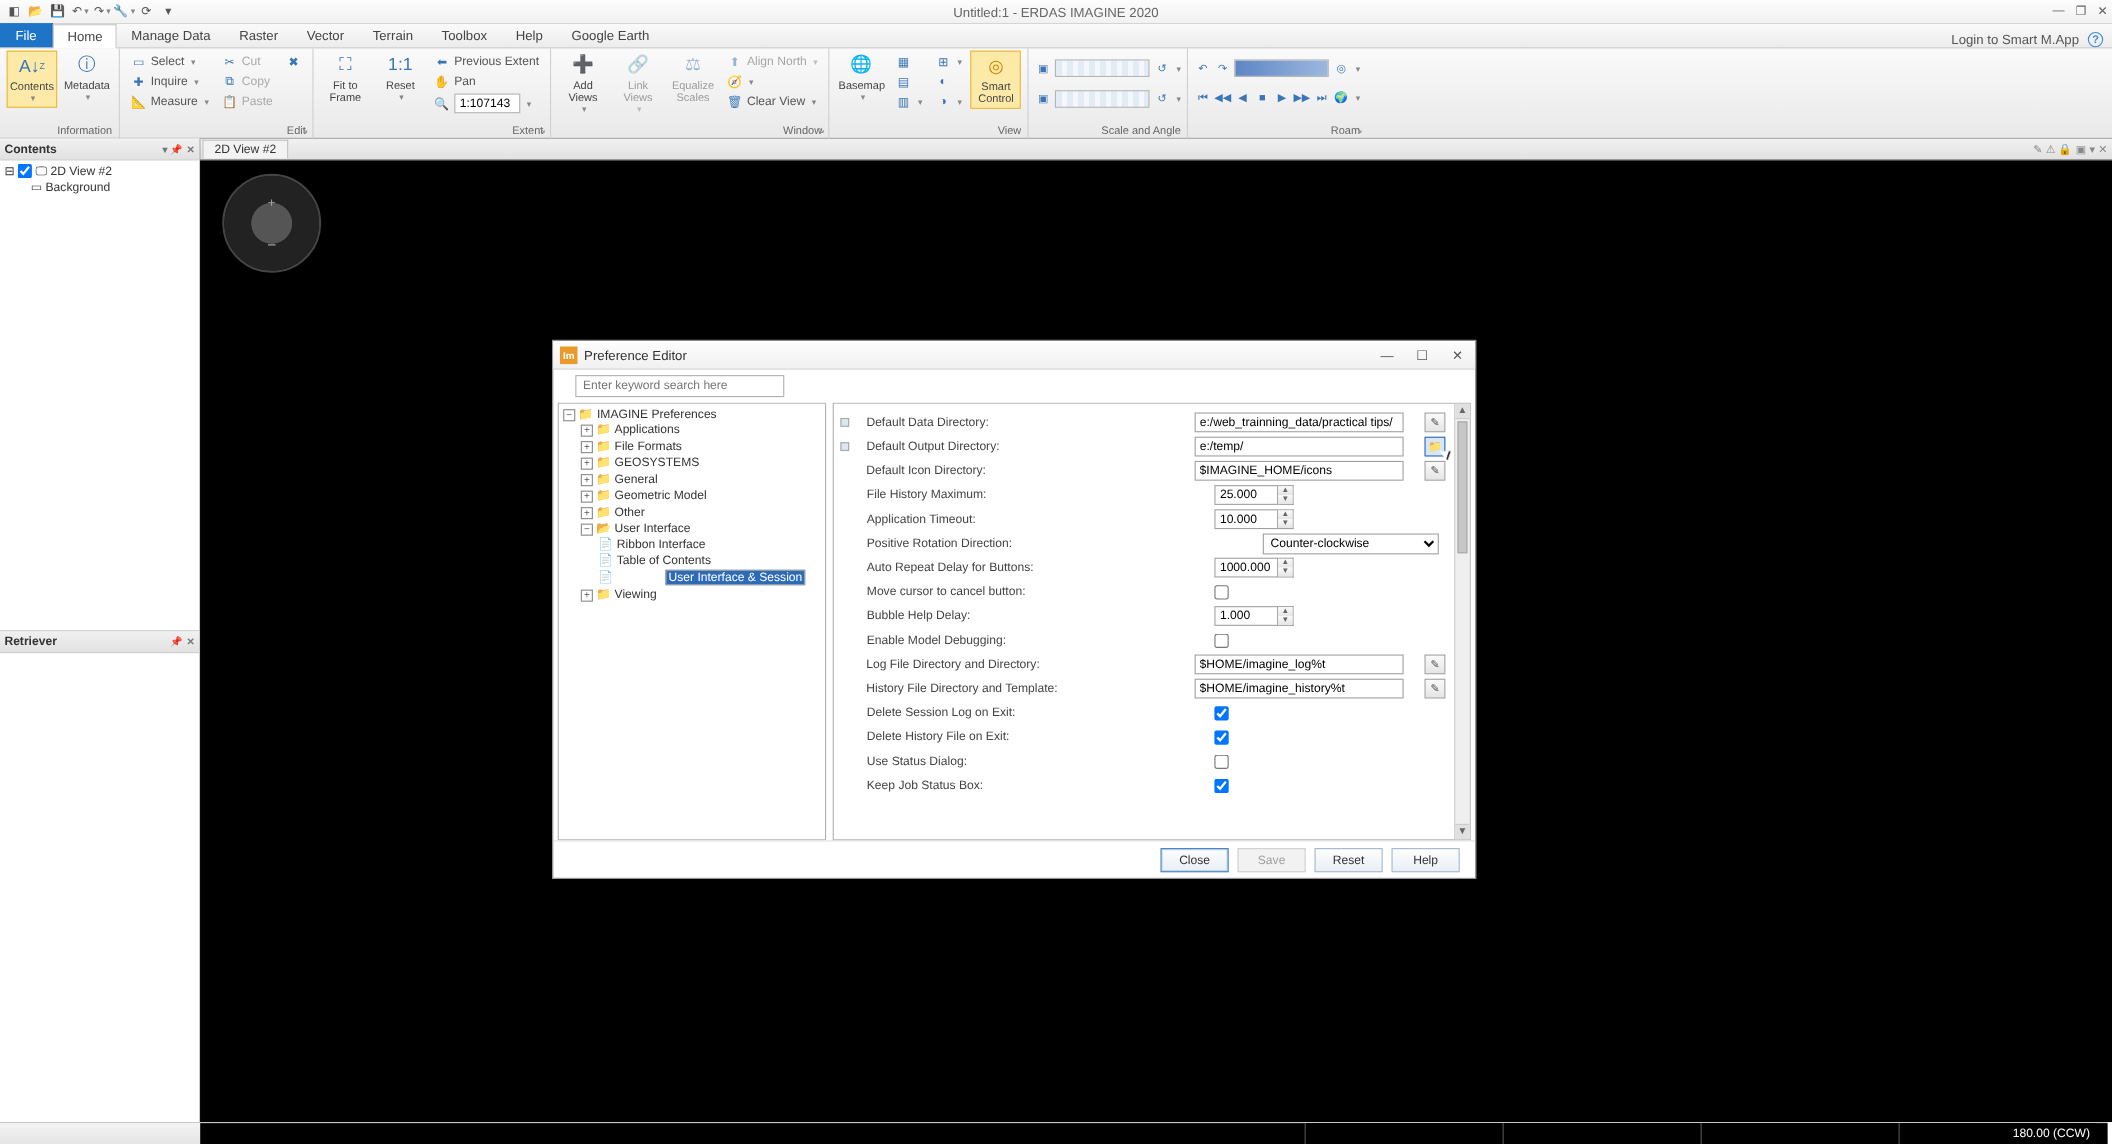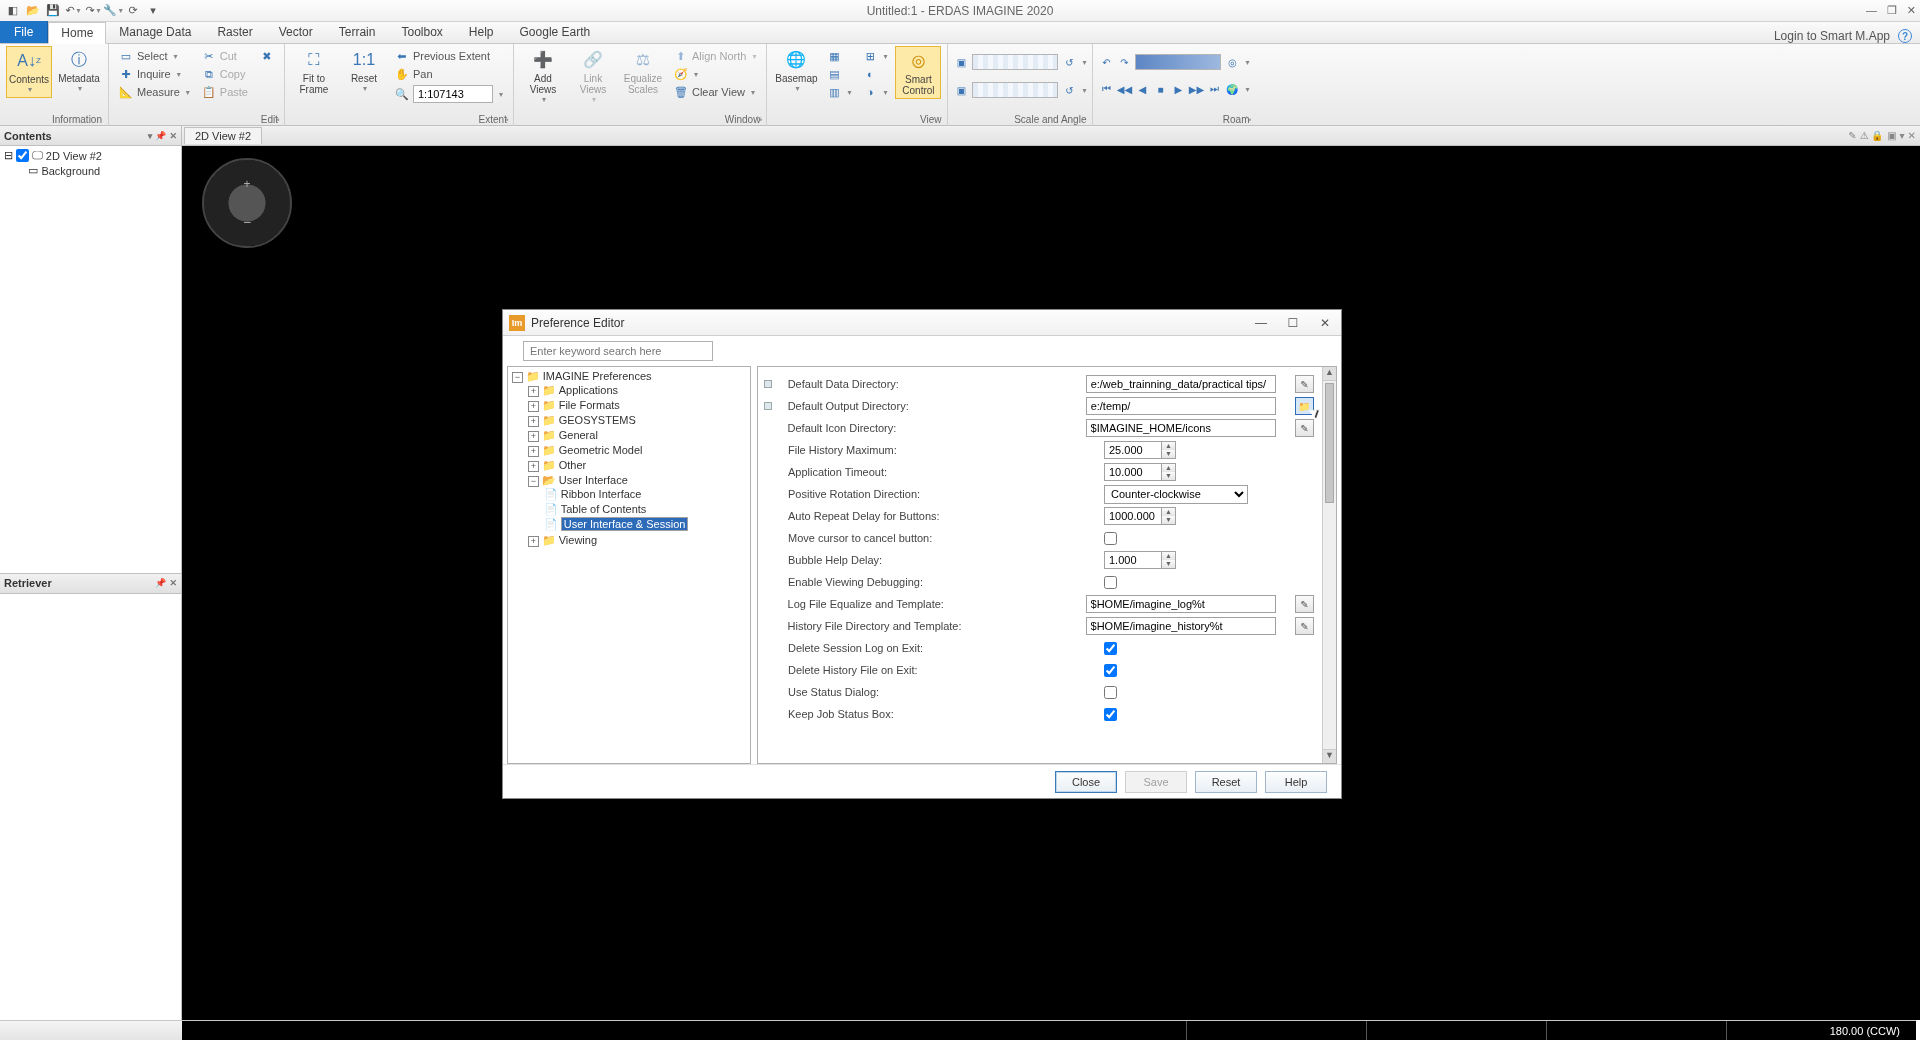--- a/index.html
+++ b/index.html
@@ -26,21 +26,21 @@
 .rgroup { border-right:1px solid #d0d0d0; padding:2px 6px 0 6px; display:flex; flex-direction:column; height:82px; position:relative;}
 .rgroup .gbody { flex:1; display:flex; align-items:flex-start; gap:4px;}
 .rgroup .glabel { text-align:right; font-size:10px; color:#666; padding:1px 0;}
 .rgroup .corner { position:absolute; right:2px; bottom:2px; width:10px;height:10px; font-size:8px; color:#888; text-align:center;}
 .bigbtn { width:46px; display:flex; flex-direction:column; align-items:center; gap:1px; padding:2px; font-size:10px; color:#444; text-align:center; line-height:1.1;}
 .bigbtn.active { background:#fde9a8; border:1px solid #e8b838;}
 .bigbtn .ico { width:24px;height:24px; display:flex;align-items:center;justify-content:center; font-size:16px; color:#3a75b5;}
 .smallstack { display:flex; flex-direction:column; gap:2px; justify-content:flex-start; padding-top:2px;}
 .smallbtn { display:flex; align-items:center; gap:4px; padding:1px 4px; font-size:11px; color:#555; white-space:nowrap;}
 .smallbtn .sico{width:14px;height:14px;display:inline-flex;align-items:center;justify-content:center;color:#3a75b5;font-size:11px;}
-.scale-input{ width:80px; height:18px; border:1px solid #b0b0b0; background:#fff; font-size:11px; padding:0 4px;}
+.scale-input{ width:60px; height:18px; border:1px solid #b0b0b0; background:#fff; font-size:11px; padding:0 4px;}
 .slider-box{ width:86px;height:16px;border:1px solid #b5b5b5;background:repeating-linear-gradient(90deg,#e3ecf5 0 5px,#f4f8fc 5px 10px);display:inline-block;}
 .roam-row{display:flex;align-items:center;gap:4px;margin:2px 0;}
 .roam-btn{width:14px;height:14px;display:inline-flex;align-items:center;justify-content:center;color:#3a75b5;font-size:10px;}
 .dd{font-size:8px;color:#888;margin-left:2px;}
 
 
 .main { display:flex; height:calc(1040px - 22px - 22px - 82px - 20px); }
 .leftcol{ width:182px; display:flex;flex-direction:column; border-right:1px solid #c0c0c0;}
 .panel-hdr{ height:20px; background:linear-gradient(#f1f1f1,#e1e1e1); border-bottom:1px solid #c0c0c0; display:flex;align-items:center;justify-content:space-between;padding:0 4px; font-size:11px; font-weight:bold; color:#333;}
 .panel-hdr .hicons{display:flex;gap:3px;color:#777;font-size:9px;}
@@ -85,21 +85,21 @@
 
 .frow{display:flex;align-items:center;height:22px;gap:16px;}
 .frow .indic{width:8px;height:8px;border:1px solid #9aa;background:#dfe7ec;}
 .frow .flabel{width:300px;font-size:11px;color:#444;}
 .txt{width:202px;height:18px;border:1px solid #a0a0a0;padding:0 4px;font-size:11px;background:#fff;}
 .browse{width:20px;height:18px;border:1px solid #a0a0a0;background:linear-gradient(#fafafa,#e5e5e5);font-size:10px;color:#555;margin-left:3px;display:inline-flex;align-items:center;justify-content:center;}
 .spin{display:inline-flex;align-items:center;}
 .spin input{width:58px;height:18px;border:1px solid #a0a0a0;padding:0 4px;font-size:11px;}
 .spin .sb{width:14px;height:18px;border:1px solid #a0a0a0;border-left:none;display:flex;flex-direction:column;}
 .spin .sb span{flex:1;font-size:7px;text-align:center;color:#666;line-height:8px;background:linear-gradient(#fafafa,#e5e5e5);}
-.sel{width:144px;height:19px;border:1px solid #a0a0a0;font-size:11px;padding:0 2px;background:#fff;}
+.sel{width:160px;height:19px;border:1px solid #a0a0a0;font-size:11px;padding:0 2px;background:#fff;margin-left:44px;}
 .chk{width:13px;height:13px;}
 
 .dlg-buttons{height:34px;display:flex;justify-content:flex-end;align-items:center;gap:8px;padding:0 14px;border-top:1px solid #e0e0e0;}
 .dlg-buttons button{width:62px;height:22px;border:1px solid #9fb6cc;background:linear-gradient(#fdfdfd,#e9eff5);font-size:11px;color:#333;}
 .dlg-buttons button.primary{border:1px solid #3a7ab8;box-shadow:inset 0 0 0 1px #bcd6ee;}
 .dlg-buttons button:disabled{color:#a0a0a0;border-color:#cfcfcf;background:#f2f2f2;}
 
 
 .statusbar{ position:absolute; left:0;right:4px;bottom:0; height:20px; background:linear-gradient(#f4f4f4,#e4e4e4); border-top:1px solid #c8c8c8; display:flex; align-items:center; font-size:11px; color:#ddd;}
 .statusbar .sbk{flex:1;background:#000;height:20px;display:flex;align-items:center;justify-content:flex-end;padding-right:10px;}
@@ -527,26 +527,26 @@
                   <div class="spin">
                     <input value="1.000" style="">
                     <div class="sb">
                       <span>▲</span>
                       <span>▼</span>
                     </div>
                   </div>
                 </div>
               <div class="frow">
                   <span style="width:8px"></span>
-                  <span class="flabel">Enable Viewing Debugging:</span>
+                  <span class="flabel">Enable Model Debugging:</span>
                   <input type="checkbox" class="chk" style="">
                 </div>
               <div class="frow">
                   <span style="width:8px"></span>
-                  <span class="flabel">Log File Equalize and Template:</span>
+                  <span class="flabel">Log File Directory and Directory:</span>
                   <input class="txt" value="$HOME/imagine_log%t" style="">
                   <span class="browse">✎</span>
                 </div>
               <div class="frow">
                   <span style="width:8px"></span>
                   <span class="flabel">History File Directory and Template:</span>
                   <input class="txt" value="$HOME/imagine_history%t" style="">
                   <span class="browse">✎</span>
                 </div>
               <div class="frow">

